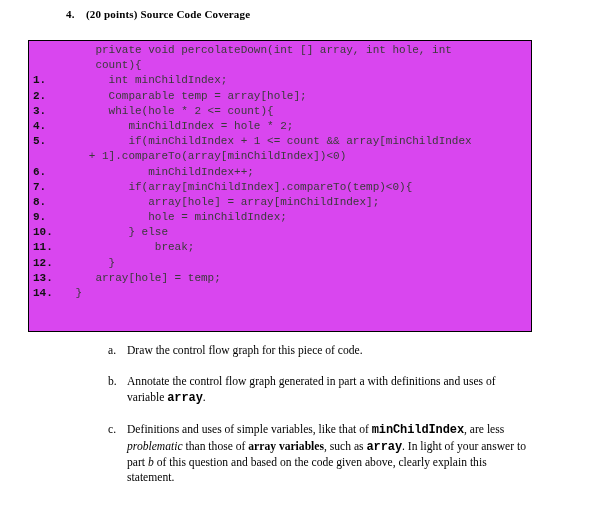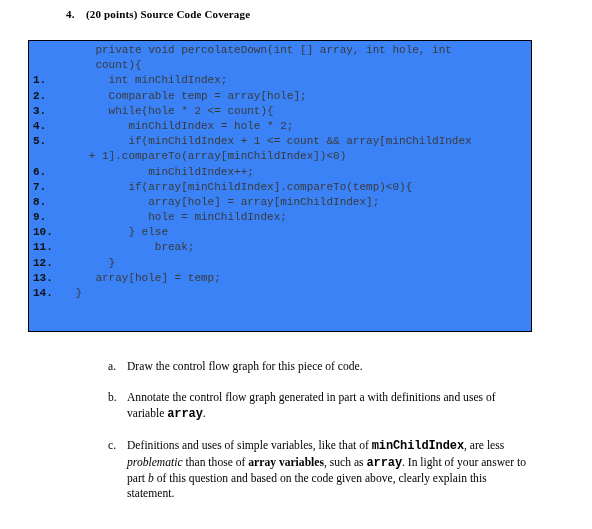--- a/index.html
+++ b/index.html
@@ -45,21 +45,21 @@
 
   
   .code-box {
     position: absolute;
     left: 28px;
     top: 40px;
     width: 504px;
     height: 292px;
     border: 1.3px solid #000000;
     box-sizing: border-box;
-    background: #3b82f6;
+    background: #d946ef;
   }
   .code-listing {
     position: absolute;
     left: 0;
     top: 2px;
     width: 100%;
     font-family: "Liberation Mono", monospace;
     font-size: 11px;
     line-height: 15.2px;
     color: #3a3a3a;
@@ -106,21 +106,20 @@
   .subitem .marker {
     position: absolute;
     left: 0;
     top: 0;
     width: 16px;
     font-family: "Liberation Serif", serif;
     font-size: 11.6px;
   }
   .subitem .body {
     display: block;
-    margin-top: 16px;
   }
   .mono-b {
     font-family: "Liberation Mono", monospace;
     font-weight: bold;
     font-size: 12px;
     letter-spacing: -0.1px;
   }
   .bi {
     font-weight: normal;
     font-style: italic;

